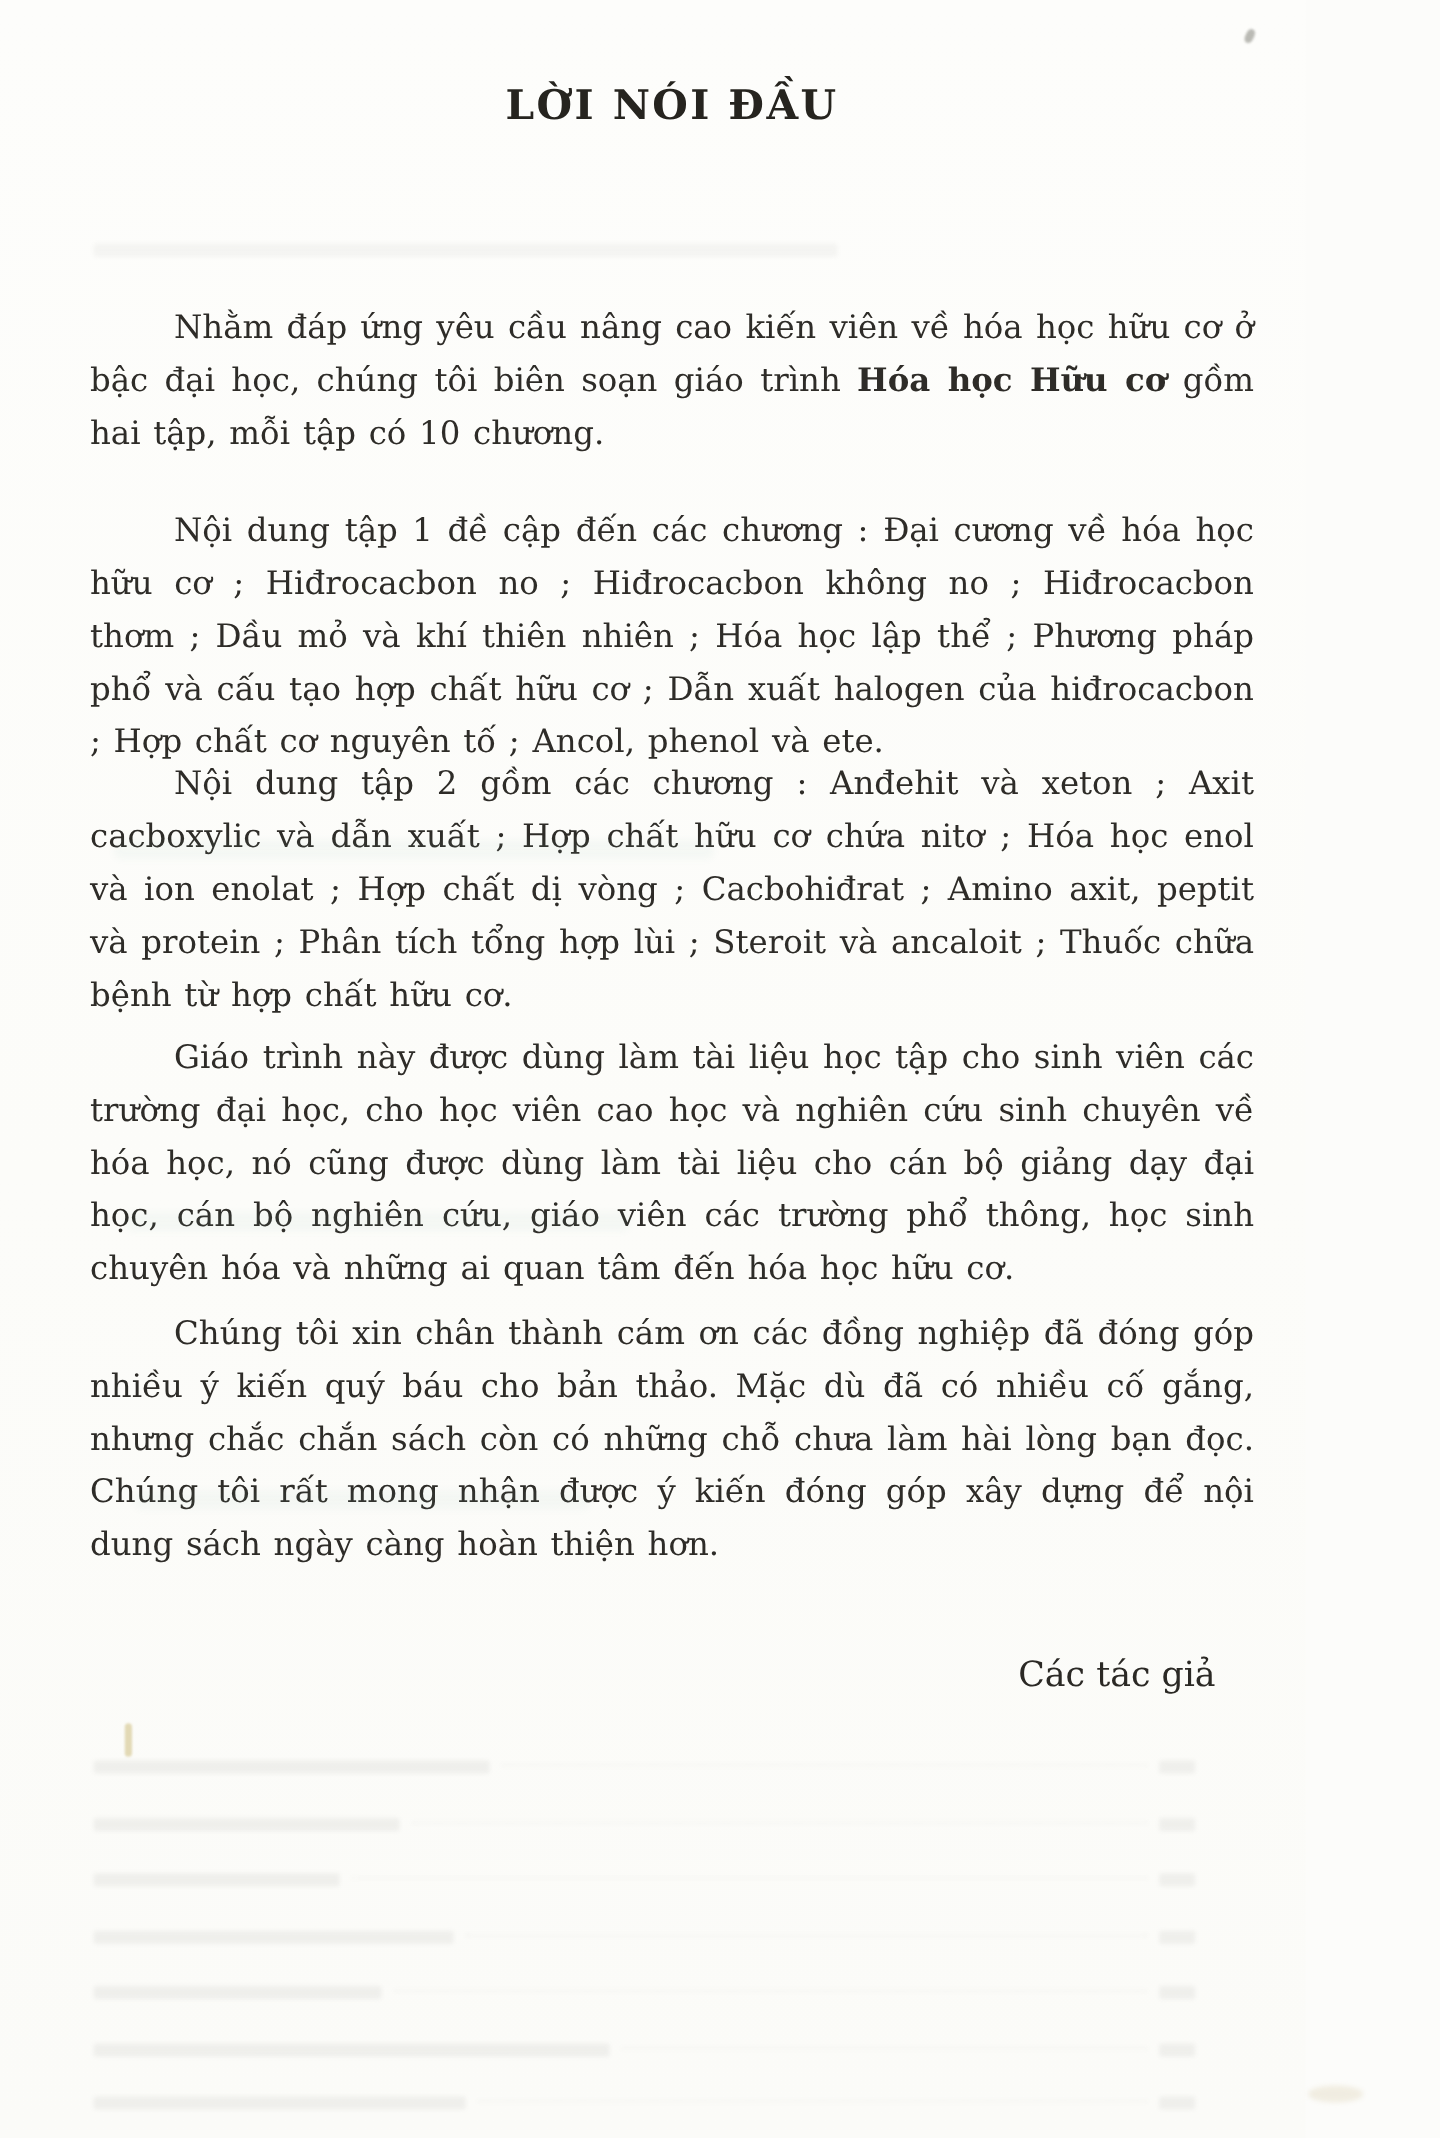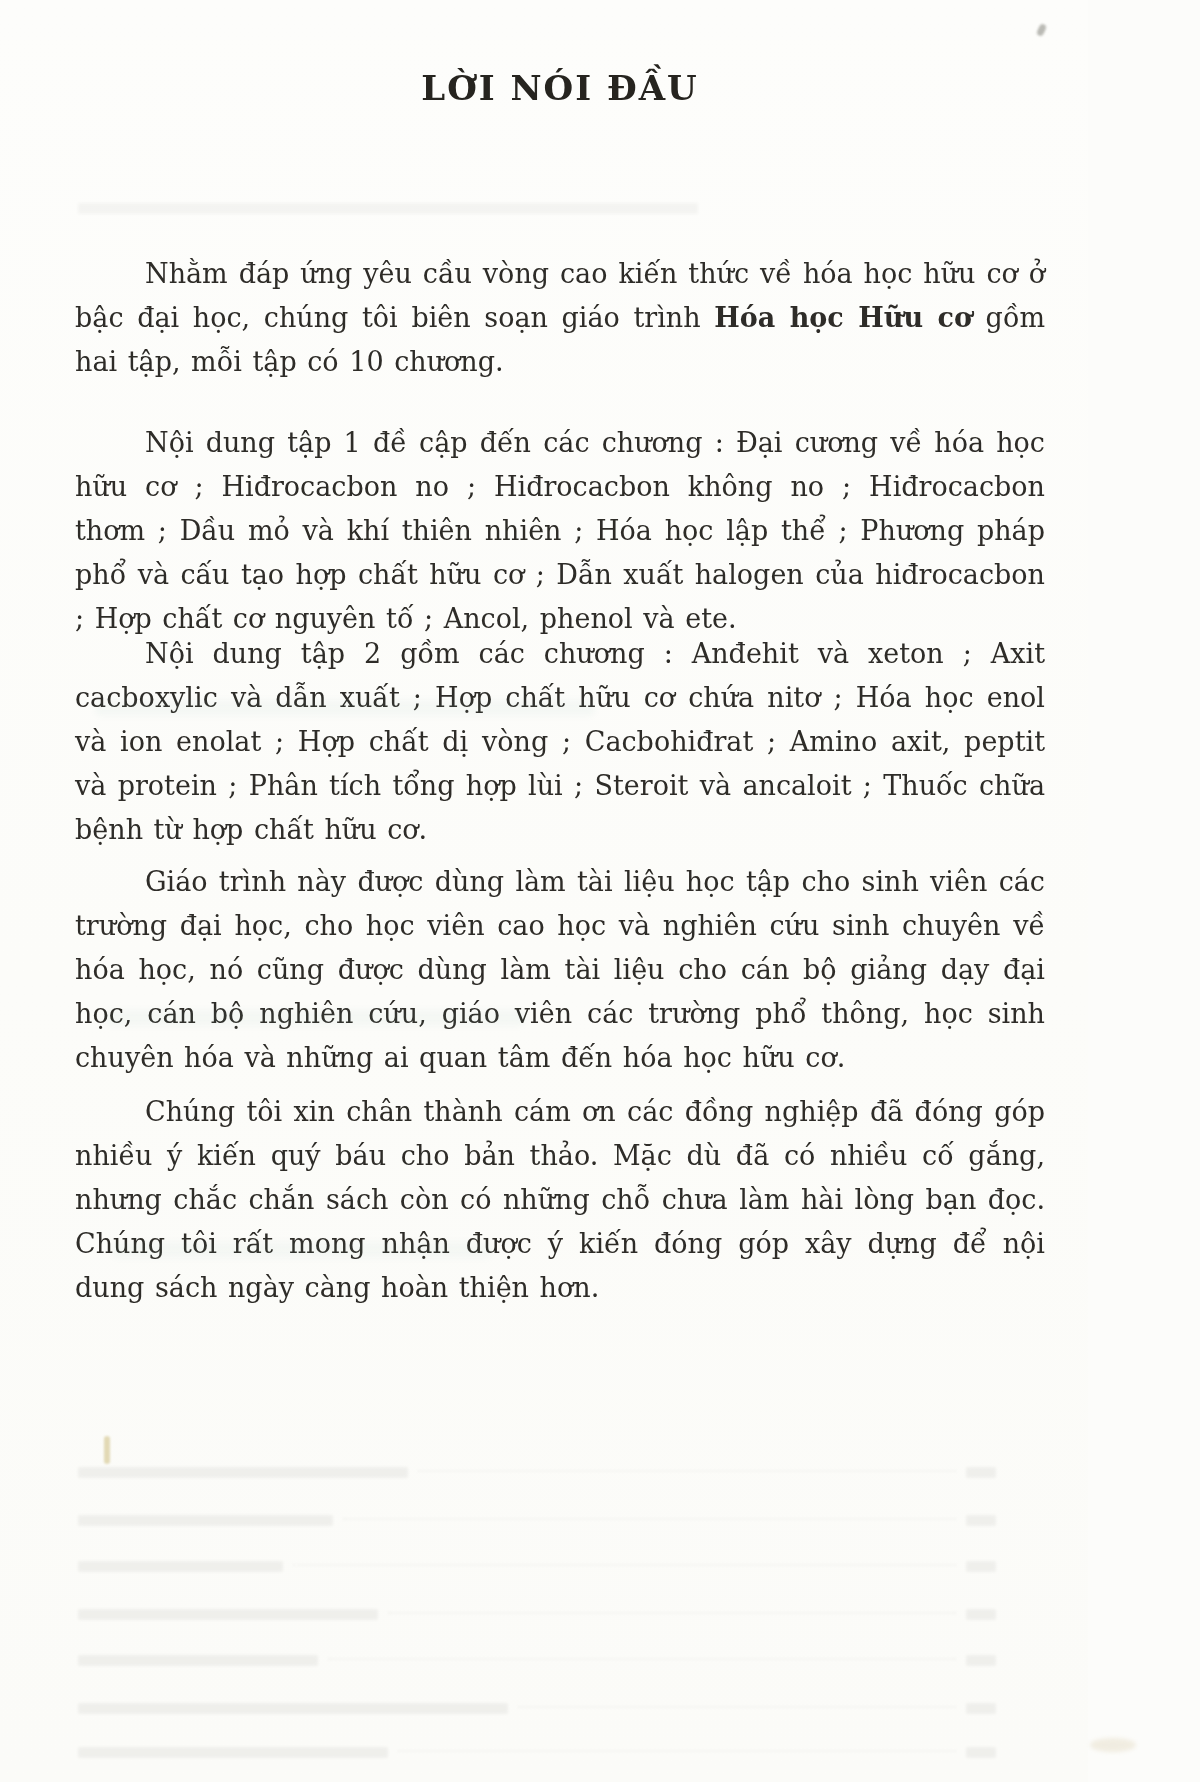--- a/index.html
+++ b/index.html
@@ -95,30 +95,31 @@
 <body>
 
 <div class="page">
 
   <h1 class="title">LỜI NÓI ĐẦU</h1>
 
   <div class="ghost-row ghost-plain" style="top:198px; opacity:.07;">
     <span class="ghost-label" style="width:620px;"></span>
   </div>
 
-  <p class="para p1"><span>Nhằm đáp ứng yêu cầu vòng cao kiến thức về hóa học hữu cơ ở bậc đại học, chúng tôi biên soạn giáo trình </span><span class="bold">Hóa học Hữu cơ</span><span> gồm hai tập, mỗi tập có 10 chương.</span></p>
+  <p class="para p1"><span>Nhằm đáp ứng yêu cầu nâng cao kiến viên về hóa học hữu cơ ở bậc đại học, chúng tôi biên soạn giáo trình </span><span class="bold">Hóa học Hữu cơ</span><span> gồm hai tập, mỗi tập có 10 chương.</span></p>
 
   <p class="para p2">Nội dung tập 1 đề cập đến các chương : Đại cương về hóa học hữu cơ ; Hiđrocacbon no ; Hiđrocacbon không no ; Hiđrocacbon thơm ; Dầu mỏ và khí thiên nhiên ; Hóa học lập thể ; Phương pháp phổ và cấu tạo hợp chất hữu cơ ; Dẫn xuất halogen của hiđrocacbon ;  Hợp chất cơ nguyên tố ; Ancol, phenol và ete.</p>
 
   <p class="para p3">Nội dung tập 2 gồm các chương : Anđehit và xeton ; Axit cacboxylic và dẫn xuất ; Hợp chất hữu cơ chứa nitơ ; Hóa học enol và ion enolat ; Hợp chất dị vòng ; Cacbohiđrat ; Amino axit, peptit và protein ; Phân tích tổng hợp lùi ; Steroit và ancaloit ; Thuốc chữa bệnh từ hợp chất hữu cơ.</p>
 
   <p class="para p5">Chúng tôi xin chân thành cám ơn các đồng nghiệp đã đóng góp nhiều ý kiến quý báu cho bản thảo. Mặc dù đã có nhiều cố gắng, nhưng chắc chắn sách còn có những chỗ chưa làm hài lòng bạn đọc. Chúng tôi rất mong nhận được ý kiến đóng góp xây dựng để nội dung sách ngày càng hoàn thiện hơn.</p>
 
   <p class="para p4">Giáo trình này được dùng làm tài liệu học tập cho sinh viên các trường đại học, cho học viên cao học và nghiên cứu sinh chuyên về hóa học, nó cũng được dùng làm tài liệu cho cán bộ giảng dạy đại học, cán bộ nghiên cứu, giáo viên các trường phổ thông, học sinh chuyên hóa và những ai quan tâm đến hóa học hữu cơ.</p>
 
+  <div class="signature">Các tác giả</div>
 
   <div class="ghost-smudge" style="top:700px; left:95px;  width:500px;"></div>
   <div class="ghost-smudge" style="top:1010px; left:105px; width:420px;"></div>
   <div class="ghost-smudge" style="top:1242px; left:112px; width:380px;"></div>
 
   <div class="ghost-row" style="top:1462px;">
     <span class="ghost-label" style="width:330px;"></span>
       <span class="ghost-dots"></span>
       <span class="ghost-num"></span>
   </div>

